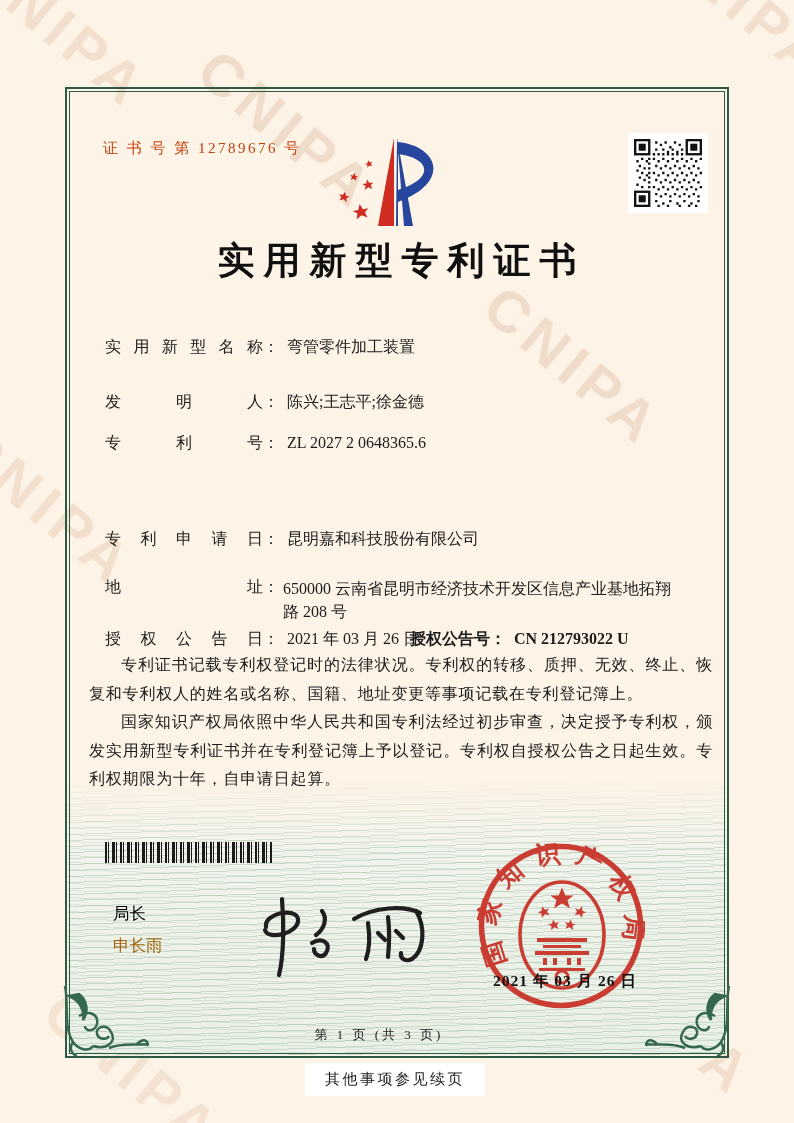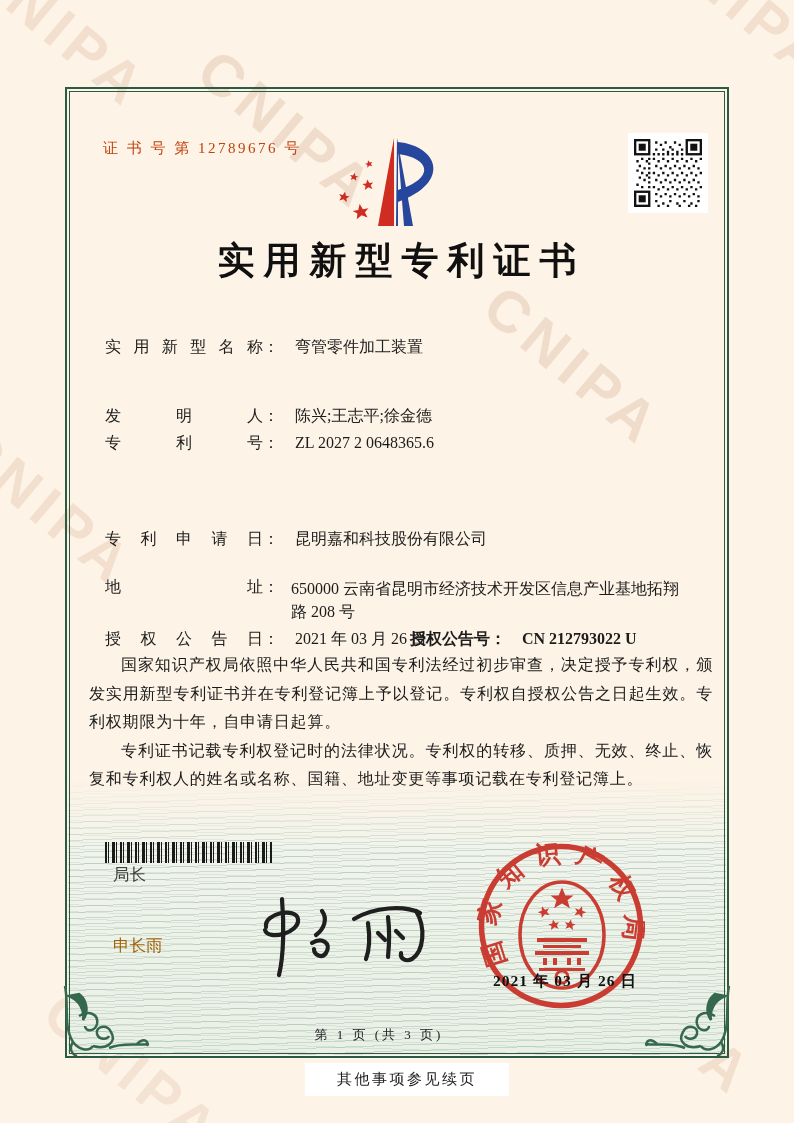--- a/index.html
+++ b/index.html
@@ -44,55 +44,55 @@
     position:absolute; left:65px; top:236px; width:664px;
     text-align:center; font-size:37px; font-weight:bold;
     letter-spacing:9px; text-indent:9px; color:#101010;
   }
   .row{ position:absolute; left:105px; width:580px; font-size:16px; color:#1c1c1c; }
   .lab{
     display:inline-block; width:158px; vertical-align:top;
     text-align:justify; text-align-last:justify;
   }
   .lab5{ display:inline; }
-  .val{ margin-left:16px; }
-  .addrval{ display:inline-block; vertical-align:top; margin-left:12px; line-height:23px; max-width:400px;}
+  .val{ margin-left:8px; }
+  .addrval{ display:inline-block; vertical-align:top; margin-left:4px; line-height:23px; max-width:400px;}
   .grant2{ position:absolute; left:305px; top:0; white-space:nowrap;font-weight:bold; }
   .paras{
     position:absolute; left:89px; top:651px; width:624px;
     font-size:16px; line-height:28.6px; letter-spacing:.8px; color:#1b1b1b;
     text-align:justify;
   }
   .paras p{ margin:0; text-indent:2em; }
   .barcode{
     position:absolute; left:105px; top:842px; width:168px; height:21px;
     background:repeating-linear-gradient(90deg,
       #1a1a1a 0 2px, rgba(0,0,0,0) 2px 3px,
       #1a1a1a 3px 4px, rgba(0,0,0,0) 4px 7px,
       #1a1a1a 7px 10px, rgba(0,0,0,0) 10px 11px,
       #1a1a1a 11px 12px, rgba(0,0,0,0) 12px 15px);
   }
-  .btitle{ position:absolute; left:113px; top:864px; font-size:16.5px; color:#404040; }
+  .btitle{ position:absolute; left:113px; top:903px; font-size:16.5px; color:#000000; }
   .bname{ position:absolute; left:113px; top:935px; font-size:16.5px; color:#a16207; }
   .sig{ position:absolute; left:238px; top:893px; }
   .seal{ position:absolute; left:477px; top:842px; opacity:.95; }
   .sealdate{
     position:absolute; left:479px; top:971px; width:172px; text-align:center;
     font-size:15.5px; font-weight:600; letter-spacing:1px; color:#111;
   }
   .pageinfo{
     position:absolute; left:0; right:36px; top:1026px; text-align:center;
     font-size:13px; letter-spacing:3px; color:#222;
   }
   .orn{ position:absolute; top:986px; }
   .orn.left{ left:59px; }
   .orn.right{ left:643px; transform:scaleX(-1); }
   .note{
     position:absolute; left:305px; top:1063px; background:#ffffff;
-    padding:7px 32px; font-size:15px; letter-spacing:2.5px; color:#1c1c1c;
+    padding:7px 20px; font-size:15px; letter-spacing:2.5px; color:#1c1c1c;
   }
 </style>
 </head>
 <body>
 
 <div class="page">
 
   <div class="wm" style="left:-46px; top:-6px;">CNIPA</div>
   <div class="wm" style="left:182px; top:96px; color:rgba(199,146,112,0.24);">CNIPA</div>
   <div class="wm" style="left:636px; top:-32px;">CNIPA</div>
@@ -157,42 +157,42 @@
                  M27,26h1v1h-1z M10,28h1v1h-1z M14,28h1v1h-1z M19,28h1v1h-1z M23,28h1v1h-1z M26,28h1v1h-1z"></path>
       </g>
     </svg>
   </div>
 
   <div class="title">实用新型专利证书</div>
 
   <div class="row" style="top:337px">
     <span class="lab">实用新型名称</span><span>：</span><span class="val">弯管零件加工装置</span>
   </div>
-  <div class="row" style="top:406px">
+  <div class="row" style="top:392px">
     <span class="lab">发明人</span><span>：</span><span class="val">陈兴;王志平;徐金德</span>
   </div>
   <div class="row" style="top:433px">
     <span class="lab">专利号</span><span>：</span><span class="val">ZL 2027 2 0648365.6</span>
   </div>
   <div class="row" style="top:529px">
     <span class="lab">专利申请日</span><span>：</span><span class="val">昆明嘉和科技股份有限公司</span>
   </div>
   <div class="row" style="top:577px">
     <span class="lab">地址</span><span>：</span><span class="addrval"><span>650000 云南省昆明市经济技术开发区信息产业基地拓翔</span><br><span>路 208 号</span></span>
   </div>
   <div class="row" style="top:629px">
     <span class="lab">授权公告日</span><span>：</span><span class="val">2021 年 03 月 26 日</span>
     <span class="grant2">
       <span class="lab5">授权公告号</span><span>：</span><span class="val">CN 212793022 U</span>
     </span>
   </div>
 
   <div class="paras">
+    <p>专利证书记载专利权登记时的法律状况。专利权的转移、质押、无效、终止、恢复和专利权人的姓名或名称、国籍、地址变更等事项记载在专利登记簿上。</p>
     <p>国家知识产权局依照中华人民共和国专利法经过初步审查，决定授予专利权，颁发实用新型专利证书并在专利登记簿上予以登记。专利权自授权公告之日起生效。专利权期限为十年，自申请日起算。</p>
-    <p>专利证书记载专利权登记时的法律状况。专利权的转移、质押、无效、终止、恢复和专利权人的姓名或名称、国籍、地址变更等事项记载在专利登记簿上。</p>
   </div>
 
   <div class="barcode"></div>
 
   <div class="btitle">局长</div>
   <div class="bname">申长雨</div>
 
   <svg class="sig" width="195" height="88" viewBox="0 0 195 88" fill="none" stroke="#1f1f1f" stroke-width="4.2" stroke-linecap="round">
     <path d="M28,34 C26,20 58,14 60,26 C62,40 30,48 27,37"></path>
     <path d="M44,6 C46,30 46,62 41,82"></path>

